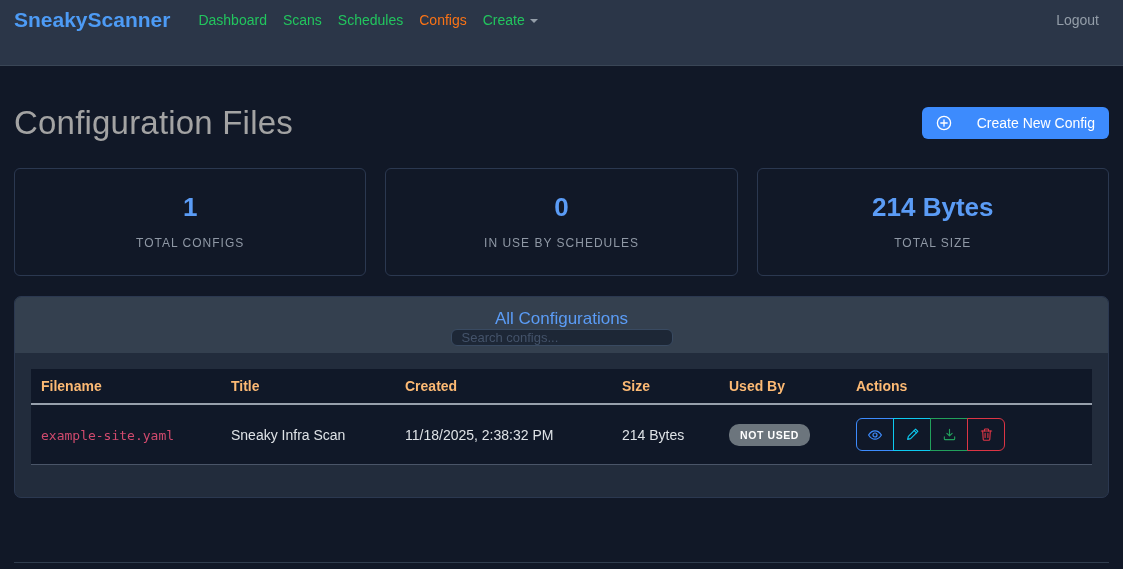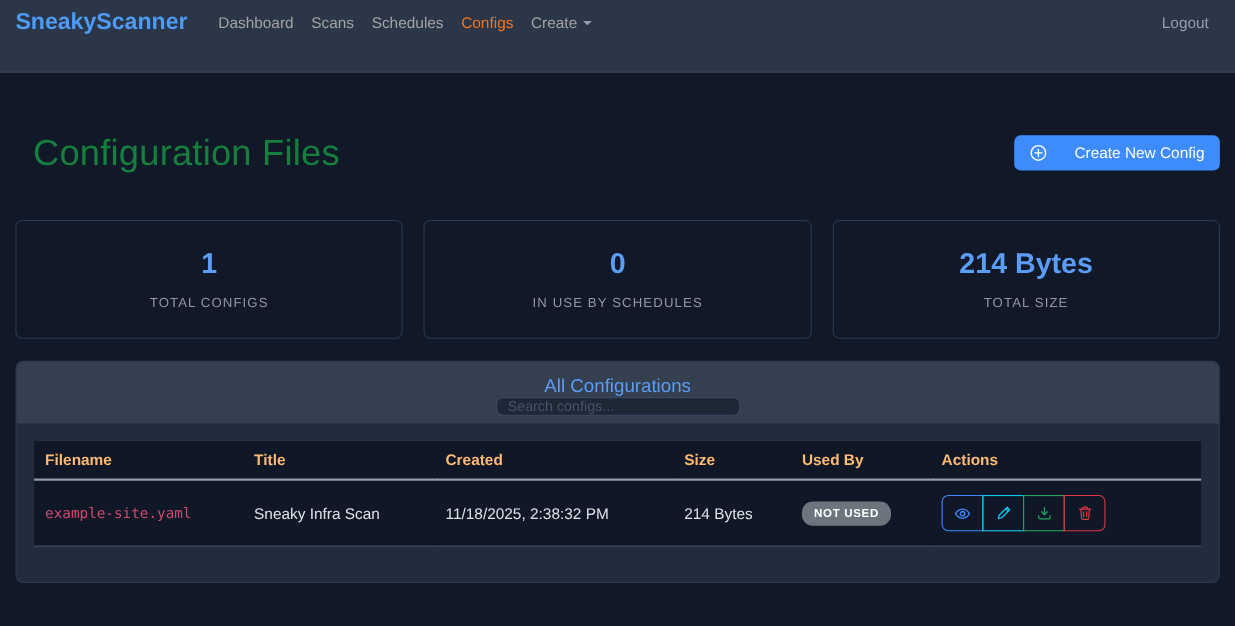--- a/index.html
+++ b/index.html
@@ -11,33 +11,33 @@
     -webkit-font-smoothing:antialiased;
   }
 
   
   .navbar {
     height:66px; background:#2b3648; border-bottom:1px solid #3a4656;
     display:flex; align-items:flex-start; padding:7px 16px 0 14px;
   }
   .nav-left { display:flex; align-items:center;text-align:right; }
   .brand { color:#4d9bf5; font-size:21px; font-weight:700; margin-right:20px; cursor:pointer; }
-  .nav-link { color:#a3a3a3; font-size:14px; padding:5px 8px; cursor:pointer; white-space:nowrap; }
+  .nav-link { color:#22c55e; font-size:14px; padding:5px 8px; cursor:pointer; white-space:nowrap; }
   .nav-link.active { color:#f97316; }
   .caret {
     display:inline-block; width:0; height:0;
     border-left:4px solid transparent; border-right:4px solid transparent;
     border-top:4px solid #949ea9; margin-left:5px; vertical-align:middle;
   }
   .logout { margin-left:auto; color:#949ea9; font-size:14px; padding:5px 8px; cursor:pointer; }
 
   
   .container { padding:0 14px; }
   .page-head { display:flex; justify-content:space-between; align-items:center; margin-top:38px; }
-  .page-title { font-size:33px; font-weight:500; color:#15803d; margin:16px; letter-spacing:.2px;text-align:center; }
+  .page-title { font-size:33px; font-weight:500; color:#a3a3a3; margin:0; letter-spacing:.2px;text-align:center; }
   .btn-create {
     background:#3d8bfd; color:#fff; border:none; border-radius:6px;
     font-size:14px; font-family:inherit; padding:8px 14px;
     display:inline-flex; align-items:center; gap:25px; cursor:pointer;
   }
 
   
   .stats { display:flex; gap:19px; margin-top:26px; }
   .stat-card {
     flex:1; border:1px solid #2b3850; border-radius:6px;

